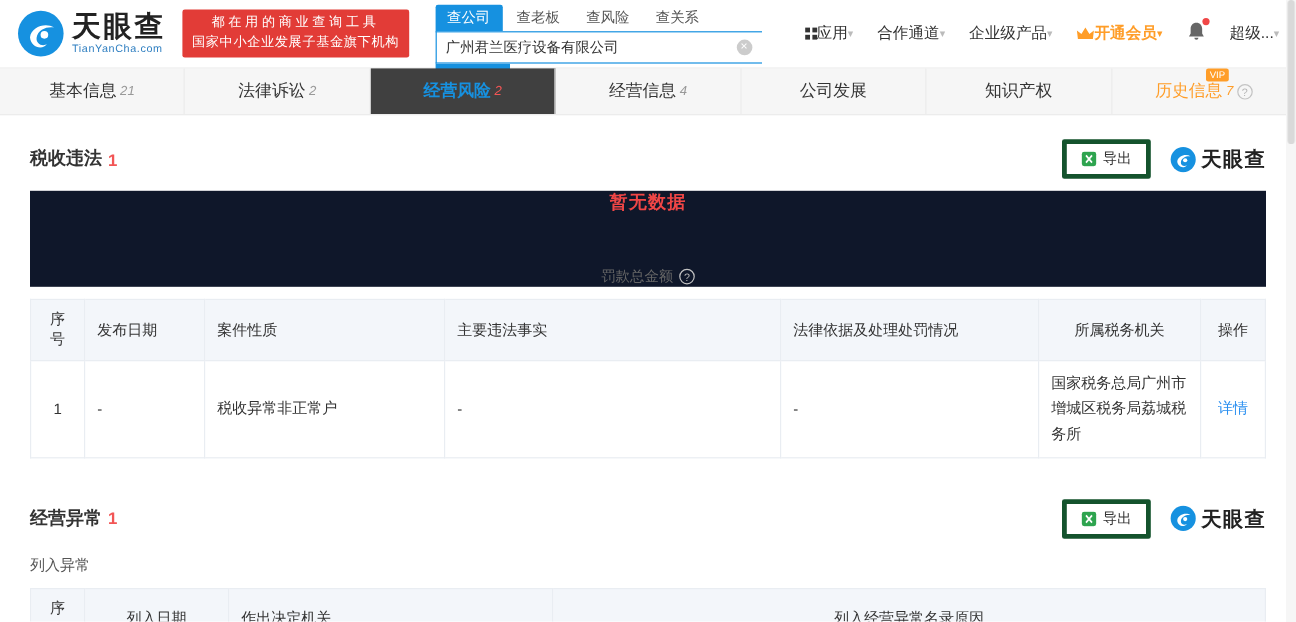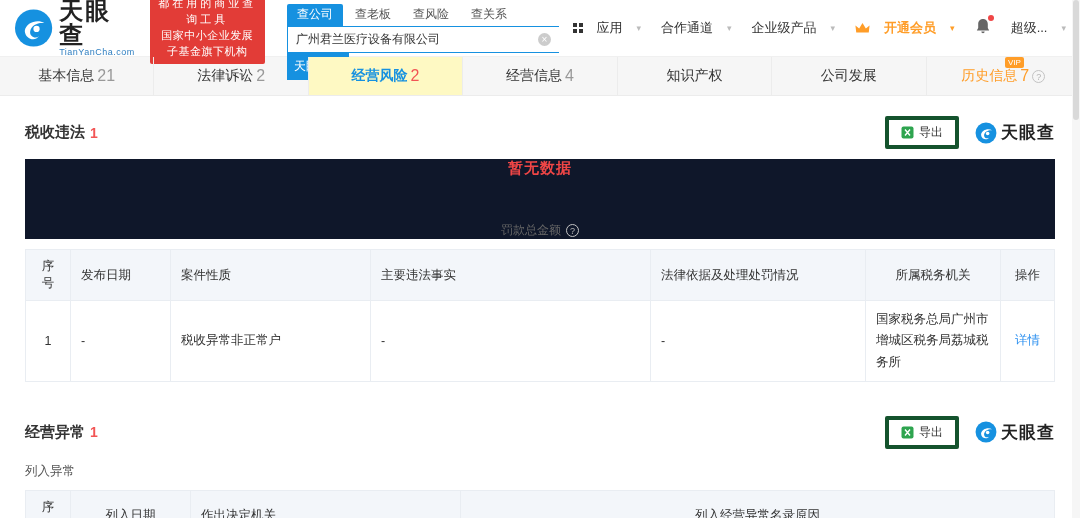--- a/index.html
+++ b/index.html
@@ -20,35 +20,35 @@
   .search-tab { padding:2px 10px 3px; color:#555; cursor:pointer; border-radius:2px 2px 0 0; }
   .search-tab.active { background:#1691e0; color:#fff; }
   .search-bar { display:flex;flex-direction:column; }
   .search-input-wrap { position:relative; }
   .search-input { width:272px; height:27px; border:1px solid #1691e0; border-right:none; padding:0 26px 0 8px; font-size:12px; color:#333; outline:none; font-family:inherit; }
   .clear-icon { position:absolute; right:8px; top:7px; width:13px; height:13px; background:#ccc; border-radius:50%; color:#fff; font-size:10px; line-height:13px; text-align:center; cursor:pointer; }
   .clear-icon::before { content:"×"; }
   .search-btn { width:62px; height:27px; background:#1691e0; color:#fff; font-size:12px; border:none; cursor:pointer; font-family:inherit; }
 
   .top-nav { margin-left:auto; display:flex; align-items:center; gap:20px; font-size:13px; color:#333; }
-  .nav-item { display:flex; align-items:center; gap:14px; cursor:pointer; white-space:nowrap; }
+  .nav-item { display:flex; align-items:center; gap:0; cursor:pointer; white-space:nowrap; }
   .caret { color:#bbb; font-size:9px; }
   .nav-item.vip-nav { color:#ff9d28; font-weight:bold; }
   .nav-item.vip-nav .caret { color:#ff9d28; }
   .grid-icon { display:inline-grid; grid-template-columns:4px 4px; gap:1.5px; }
   .grid-icon i { width:4px; height:4px; background:#333; display:block; }
   .bell-wrap { position:relative; cursor:pointer; }
   .bell-dot { position:absolute; top:-3px; right:-3px; width:6px; height:6px; background:#f04646; border-radius:50%; }
 
   
   .page-tabs { height:40px; display:flex; background:#f6f6f6; border-top:1px solid #f0f0f0; border-bottom:1px solid #ececec; }
   .page-tab { flex:1; display:flex; align-items:center; justify-content:center; gap:3px; font-size:14px; color:#333; cursor:pointer; border-right:1px solid #ececec; position:relative; }
   .page-tab:last-child { border-right:none; }
-  .page-tab .cnt { font-size:16px; color:#999; }
-  .page-tab.active { background:#fef9c3; color:#1691e0; font-weight:bold; }
+  .page-tab .cnt { font-size:11px; color:#999;font-style:italic; }
+  .page-tab.active { background:#404040; color:#1691e0; font-weight:bold; }
   .page-tab.active .cnt { color:#f25555; font-weight:normal; }
   .page-tab.vip-tab { color:#ff9d28; }
   .page-tab.vip-tab .cnt { color:#ff9d28; }
   .vip-badge { position:absolute; top:0; right:56px; background:#ff9d28; color:#fff; font-size:8px; padding:0 3px; border-radius:2px; line-height:11px; }
   .qmark { display:inline-block; width:13px; height:13px; border:1px solid #c3c3c3; border-radius:50%; color:#b5b5b5; font-size:9px; line-height:12px; text-align:center; }
   .qmark::before { content:"?"; }
 
   
   .main { padding:0 25px; }
   .section-head { display:flex; align-items:center; margin-top:20px; }
@@ -165,24 +165,24 @@
   </div>
   <div class="page-tab active">
     <span>经营风险</span>
     <span class="cnt">2</span>
   </div>
   <div class="page-tab">
     <span>经营信息</span>
     <span class="cnt">4</span>
   </div>
   <div class="page-tab">
+    <span>公司发展</span>
+  </div>
+  <div class="page-tab">
     <span>知识产权</span>
-  </div>
-  <div class="page-tab">
-    <span>公司发展</span>
   </div>
   <div class="page-tab vip-tab">
     <span class="vip-badge">VIP</span>
     <span>历史信息</span>
     <span class="cnt">7</span>
     <span class="qmark"></span>
   </div>
 </div>
 
 <div class="main">

